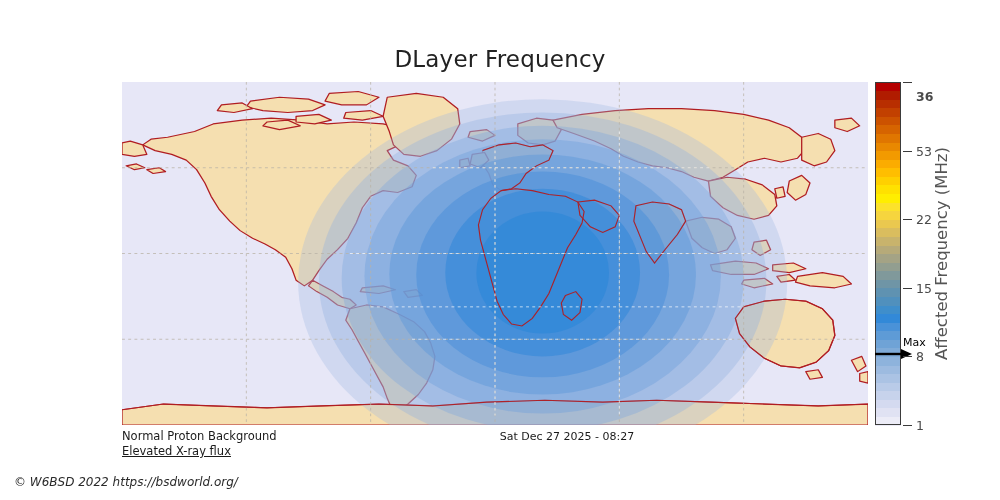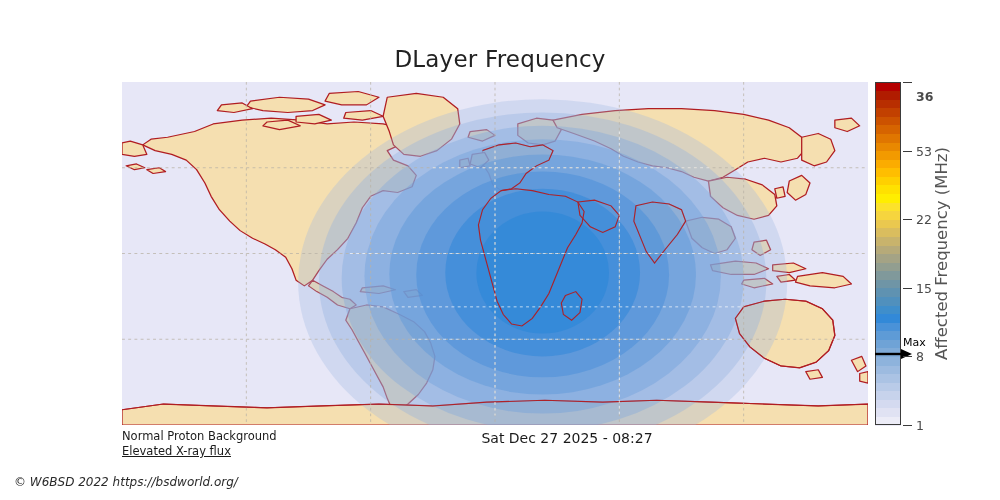--- a/index.html
+++ b/index.html
@@ -26,21 +26,21 @@
                 transform:rotate(-90deg);}
 
   #maxmark{position:absolute;left:874px;top:333px;width:40px;height:26px;}
   #maxmark .mtxt{position:absolute;left:8px;top:-3px;font-size:11px;color:#000;margin-left:21px;}
   #maxmark svg{position:absolute;left:0;top:8px;}
 
   .note{position:absolute;font-size:11.5px;color:#1a1a1a;}
   #note1{left:122px;top:429px;}
   #note2{left:122px;top:444px;text-decoration:underline;}
   #stamp{position:absolute;left:0;top:430px;width:1000px;text-align:center;
-         font-size:14px;color:#1a1a1a;}
+         font-size:11px;color:#1a1a1a;}
   #stamp span{position:relative;left:67px;}
   #copy{position:absolute;left:14px;top:475px;font-size:12px;font-style:italic;
         color:#2a2a2a;}
 </style>
 </head>
 <body>
 
 <div id="title">DLayer Frequency</div>
 
 <div id="mapbox">

